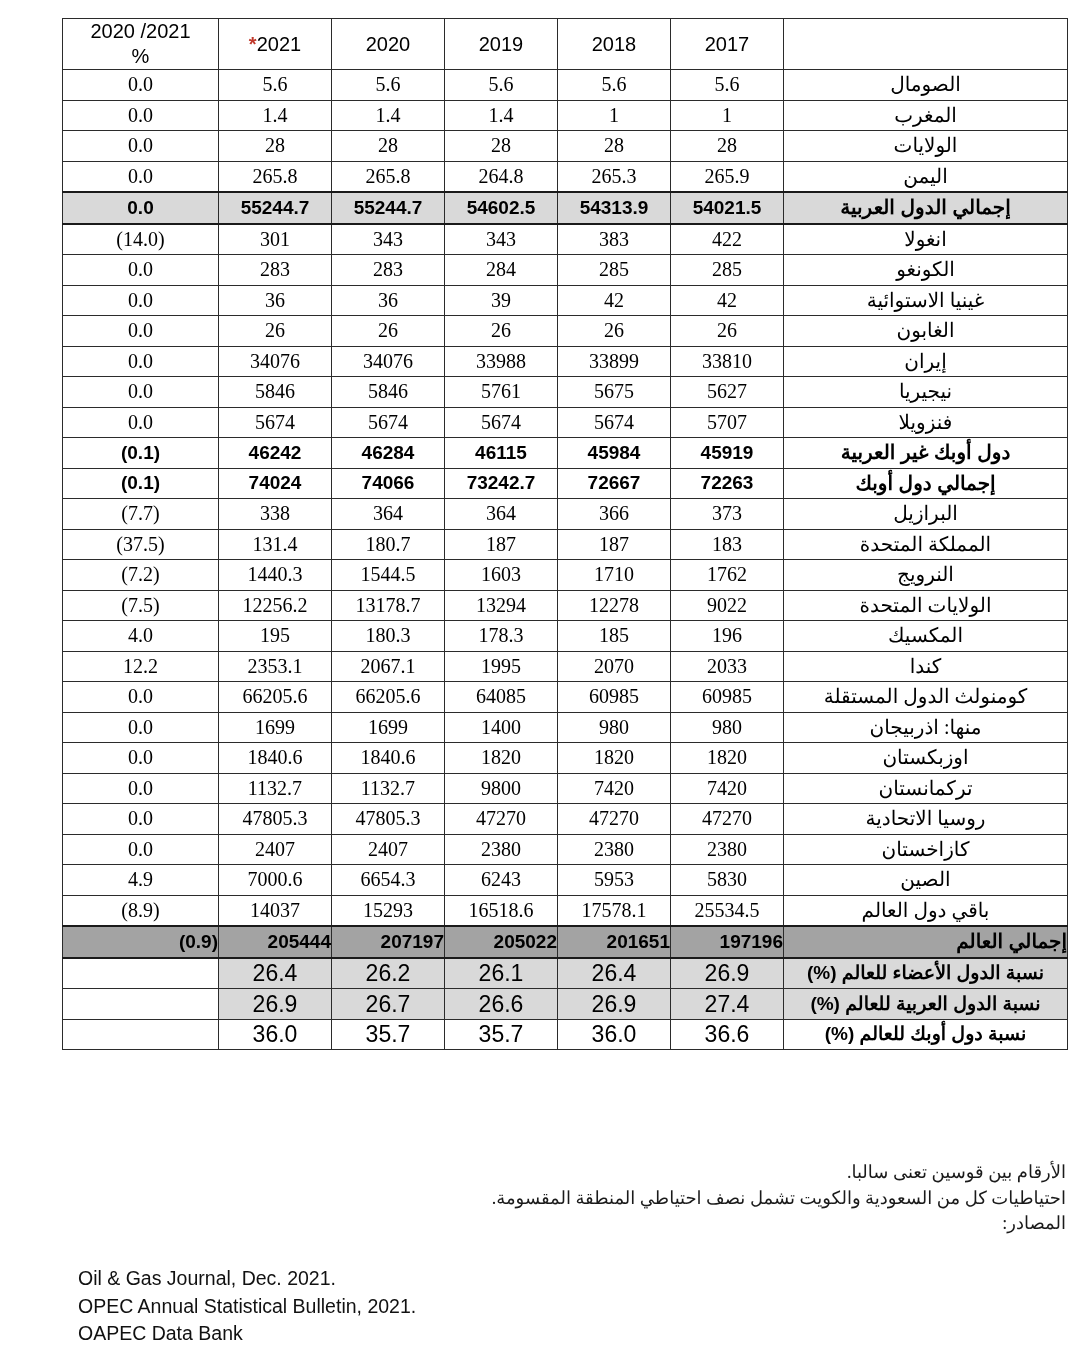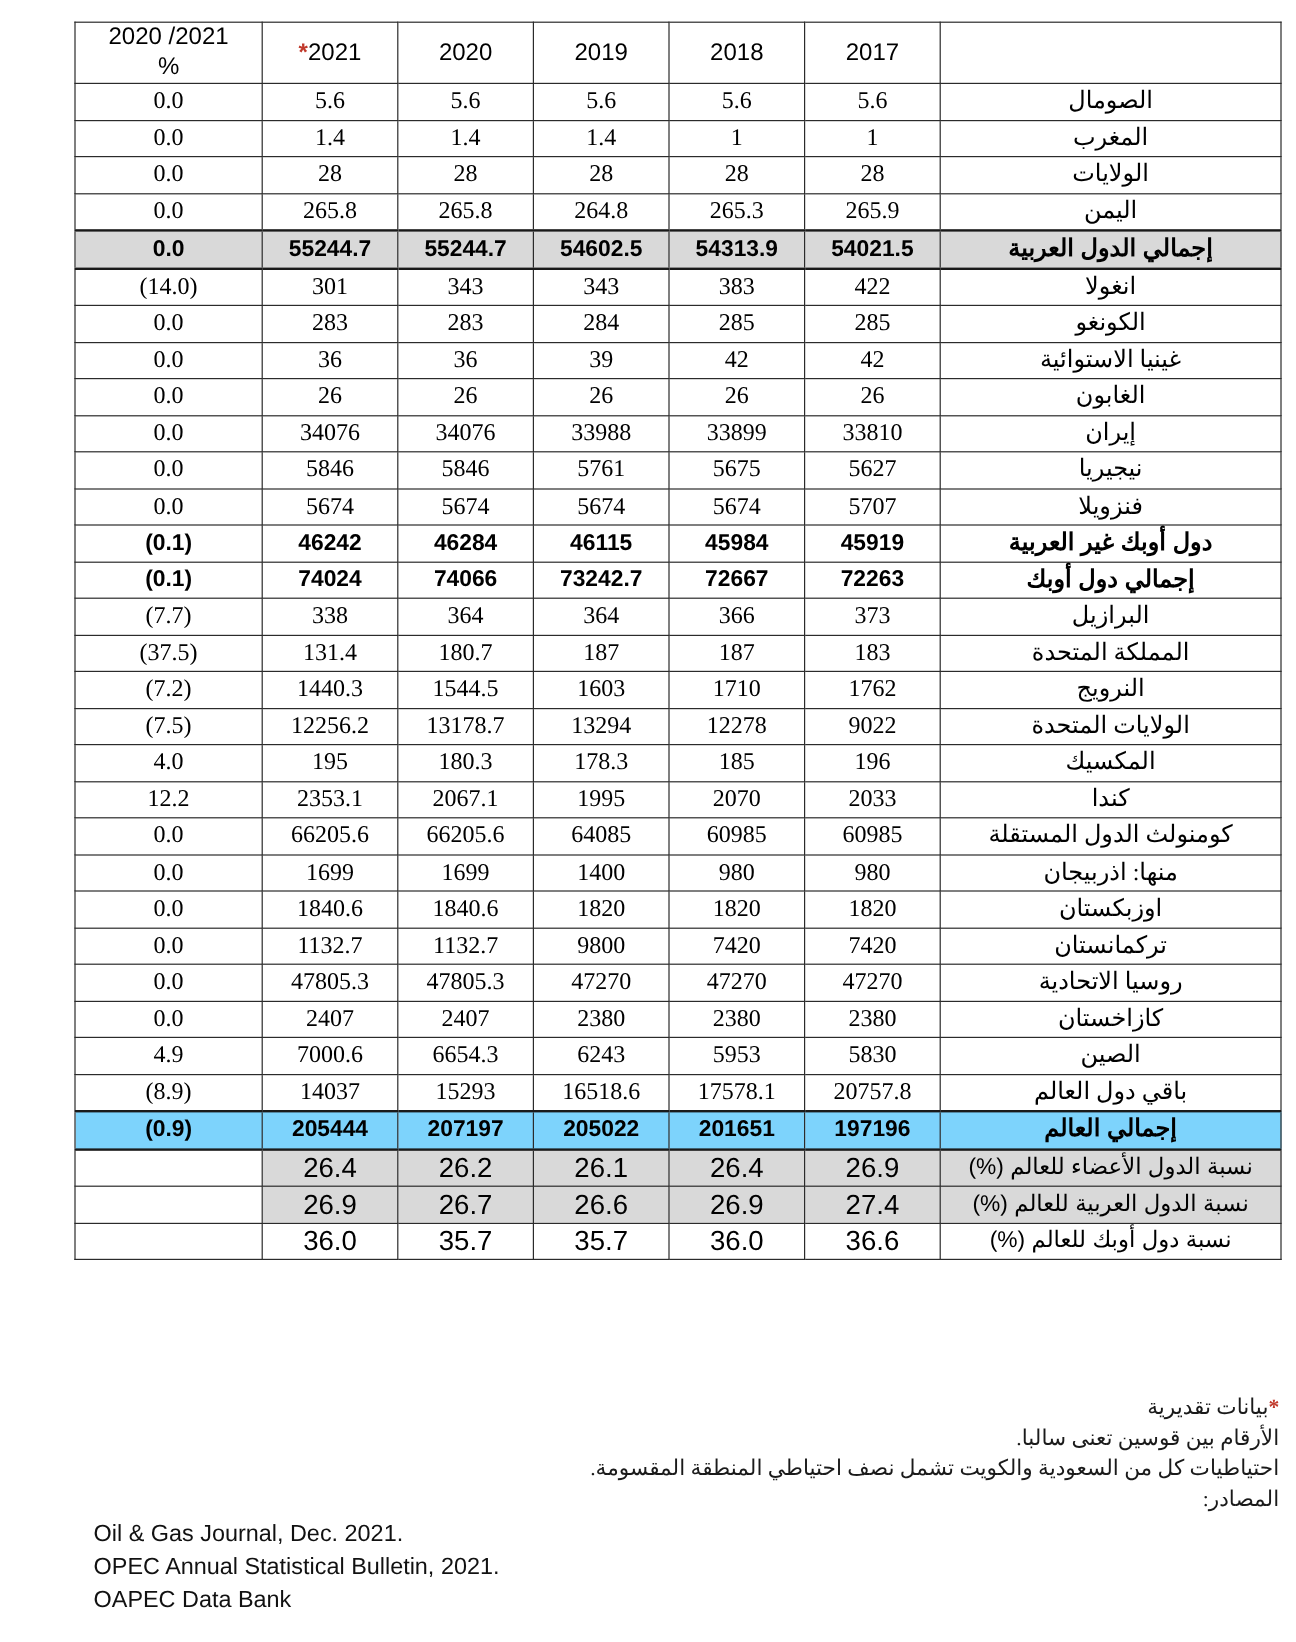--- a/index.html
+++ b/index.html
@@ -49,26 +49,26 @@
     padding-right:10px;
     direction:rtl;
     font-size:21px;
     font-family:"Liberation Serif", serif;
     white-space:nowrap;
   }
   tr.bold td{font-weight:bold;font-family:"Liberation Sans", sans-serif;font-size:19px;}
   tr.bold td.lbl{font-size:20px;}
 
   tr.gray td{background:#d9d9d9;}
-  tr.cream td{background:#7dd3fc;}
+  tr.cream td{background:#a3a3a3;text-align:right;}
   tr.gray td.empty, tr.cream td.empty{background:#fff;}
   td.empty{background:#fff;}
 
   tr.pctrow td{font-family:"Liberation Sans", sans-serif;font-size:23px;}
-  tr.pctrow td.lbl{font-weight:normal;direction:rtl;font-size:19px;}
+  tr.pctrow td.lbl{font-weight:bold;direction:rtl;font-size:19px;}
   tr.pctrow.gray td{background:#d9d9d9;}
   tr.pctrow.gray td.empty{background:#fff;}
 
   tr.thickbot td{border-bottom:2.6px solid #1a1a1a;}
   tr.thicktop td{border-top:2.6px solid #1a1a1a;}
 
   .notes{
     position:absolute;
     right:14px;
     top:1160px;
@@ -368,21 +368,21 @@
           <td>5953</td>
           <td>5830</td>
           <td class="lbl">الصين</td>
         </tr>
         <tr>
           <td>(8.9)</td>
           <td>14037</td>
           <td>15293</td>
           <td>16518.6</td>
           <td>17578.1</td>
-          <td>20757.8</td>
+          <td>25534.5</td>
           <td class="lbl">باقي دول العالم</td>
         </tr>
         <tr class="cream bold thicktop thickbot">
           <td>(0.9)</td>
           <td>205444</td>
           <td>207197</td>
           <td>205022</td>
           <td>201651</td>
           <td>197196</td>
           <td class="lbl">إجمالي العالم</td>
@@ -411,21 +411,20 @@
           <td>35.7</td>
           <td>35.7</td>
           <td>36.0</td>
           <td>36.6</td>
           <td class="lbl">نسبة دول أوبك للعالم (%)</td>
         </tr>
       </tbody>
   </table>
 
   <div class="notes">
-    <div><span class="star">*</span><span>بيانات تقديرية</span></div>
     <div>الأرقام بين قوسين تعنى سالبا.</div>
     <div>احتياطيات كل من السعودية والكويت تشمل نصف احتياطي المنطقة المقسومة.</div>
     <div>المصادر:</div>
   </div>
 
   <div class="sources" id="sources">
       <div>Oil &amp; Gas Journal, Dec. 2021.</div>
       <div>OPEC Annual Statistical Bulletin, 2021.</div>
       <div>OAPEC Data Bank</div>
     </div>

